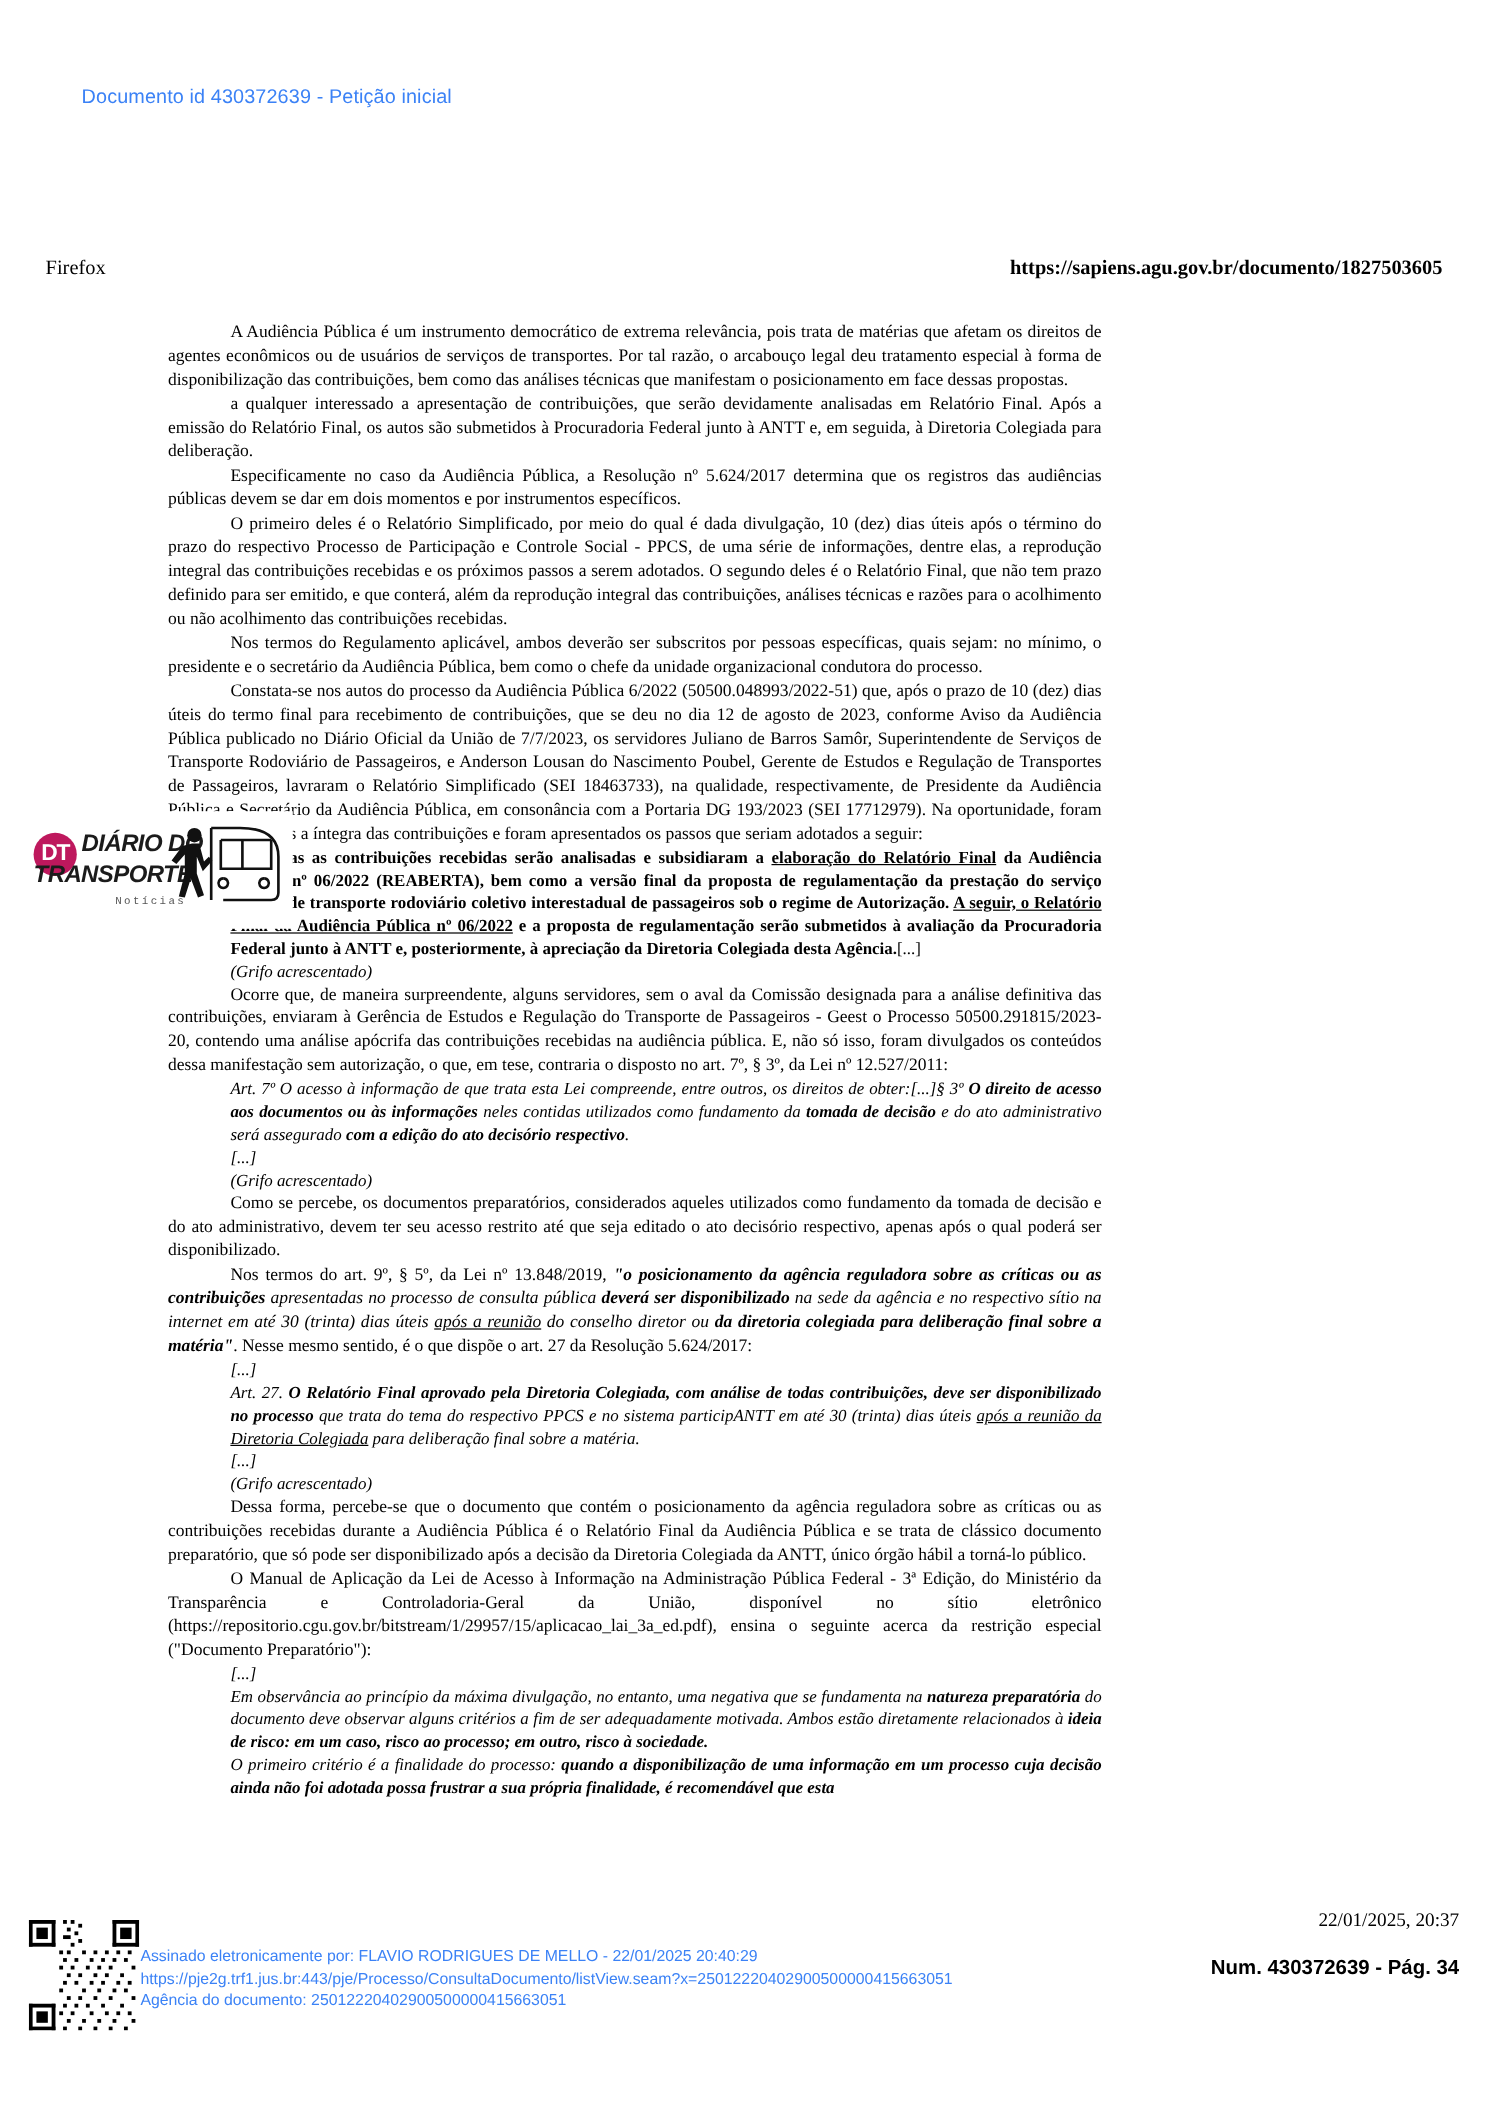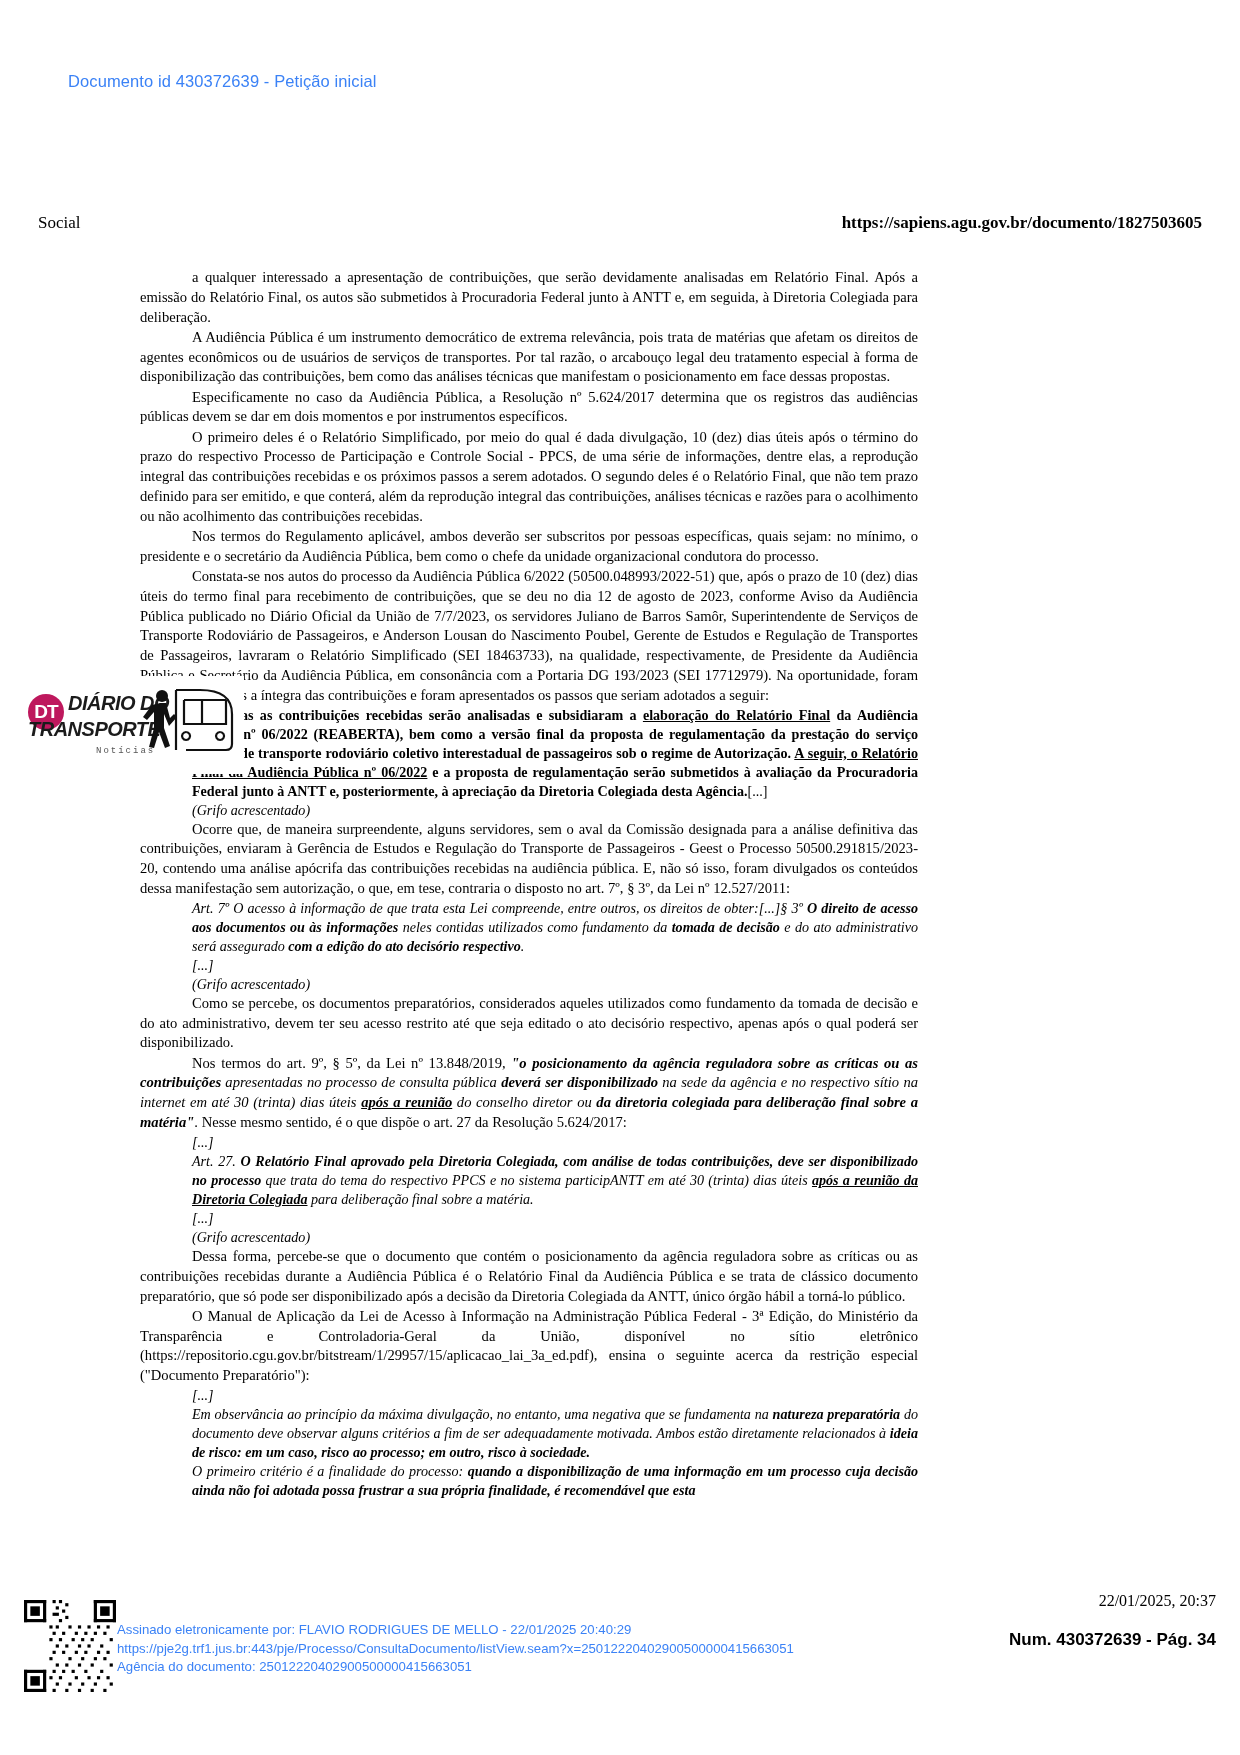--- a/index.html
+++ b/index.html
@@ -75,21 +75,21 @@
     margin: 0 0 0 52px;
     width: 726px;
     font-size: 14.1px;
     line-height: 1.345;
     text-align: justify;
   }
   .quote p { margin: 0; }
   .bold { font-weight: bold; }
   .ital { font-style: italic; }
   .bi { font-weight: bold; font-style: italic; }
-  .ubi { text-decoration: underline; font-weight: bold; font-style: italic; }
+  .ubi { text-decoration: underline; font-weight: normal; font-style: italic; }
   .ub { text-decoration: underline; font-weight: bold; }
 
   .grifo {
     font-style: italic;
     font-size: 14.1px;
   }
 
   
   .watermark {
     position: absolute;
@@ -179,28 +179,28 @@
   }
 </style>
 </head>
 <body>
 
 <div class="page">
 
   <div class="doc-id">Documento id 430372639 - Petição inicial</div>
 
   <div class="browser-line">
-    <span class="left">Social</span>
+    <span class="left">Firefox</span>
     <span class="right">https://sapiens.agu.gov.br/documento/1827503605</span>
   </div>
 
   <div class="content">
 
+    <p class="ind">A Audiência Pública é um instrumento democrático de extrema relevância, pois trata de matérias que afetam os direitos de agentes econômicos ou de usuários de serviços de transportes. Por tal razão, o arcabouço legal deu tratamento especial à forma de disponibilização das contribuições, bem como das análises técnicas que manifestam o posicionamento em face dessas propostas.</p>
     <p class="ind">a qualquer interessado a apresentação de contribuições, que serão devidamente analisadas em Relatório Final. Após a emissão do Relatório Final, os autos são submetidos à Procuradoria Federal junto à ANTT e, em seguida, à Diretoria Colegiada para deliberação.</p>
-    <p class="ind">A Audiência Pública é um instrumento democrático de extrema relevância, pois trata de matérias que afetam os direitos de agentes econômicos ou de usuários de serviços de transportes. Por tal razão, o arcabouço legal deu tratamento especial à forma de disponibilização das contribuições, bem como das análises técnicas que manifestam o posicionamento em face dessas propostas.</p>
     <p class="ind">Especificamente no caso da Audiência Pública, a Resolução nº 5.624/2017 determina que os registros das audiências públicas devem se dar em dois momentos e por instrumentos específicos.</p>
     <p class="ind">O primeiro deles é o Relatório Simplificado, por meio do qual é dada divulgação, 10 (dez) dias úteis após o término do prazo do respectivo Processo de Participação e Controle Social - PPCS, de uma série de informações, dentre elas, a reprodução integral das contribuições recebidas e os próximos passos a serem adotados. O segundo deles é o Relatório Final, que não tem prazo definido para ser emitido, e que conterá, além da reprodução integral das contribuições, análises técnicas e razões para o acolhimento ou não acolhimento das contribuições recebidas.</p>
     <p class="ind">Nos termos do Regulamento aplicável, ambos deverão ser subscritos por pessoas específicas, quais sejam: no mínimo, o presidente e o secretário da Audiência Pública, bem como o chefe da unidade organizacional condutora do processo.</p>
     <p class="ind">Constata-se nos autos do processo da Audiência Pública 6/2022 (50500.048993/2022-51) que, após o prazo de 10 (dez) dias úteis do termo final para recebimento de contribuições, que se deu no dia 12 de agosto de 2023, conforme Aviso da Audiência Pública publicado no Diário Oficial da União de 7/7/2023, os servidores Juliano de Barros Samôr, Superintendente de Serviços de Transporte Rodoviário de Passageiros, e Anderson Lousan do Nascimento Poubel, Gerente de Estudos e Regulação de Transportes de Passageiros, lavraram o Relatório Simplificado (SEI 18463733), na qualidade, respectivamente, de Presidente da Audiência Pública e Secretário da Audiência Pública, em consonância com a Portaria DG 193/2023 (SEI 17712979). Na oportunidade, foram juntados aos autos a íntegra das contribuições e foram apresentados os passos que seriam adotados a seguir:</p>
 
     <div class="quote">
       <p>
         <span class="bold">[...] Todas as contribuições recebidas serão analisadas e subsidiaram a </span><span class="ub">elaboração do Relatório Final</span><span class="bold"> da Audiência Pública nº 06/2022 (REABERTA), bem como a versão final da proposta de regulamentação da prestação do serviço regular de transporte rodoviário coletivo interestadual de passageiros sob o regime de Autorização. </span><span class="ub">A seguir, o Relatório Final da Audiência Pública nº 06/2022</span><span class="bold"> e a proposta de regulamentação serão submetidos à avaliação da Procuradoria Federal junto à ANTT e, posteriormente, à apreciação da Diretoria Colegiada desta Agência.</span><span>[...]</span>
       </p>
       <p class="grifo">(Grifo acrescentado)</p>

